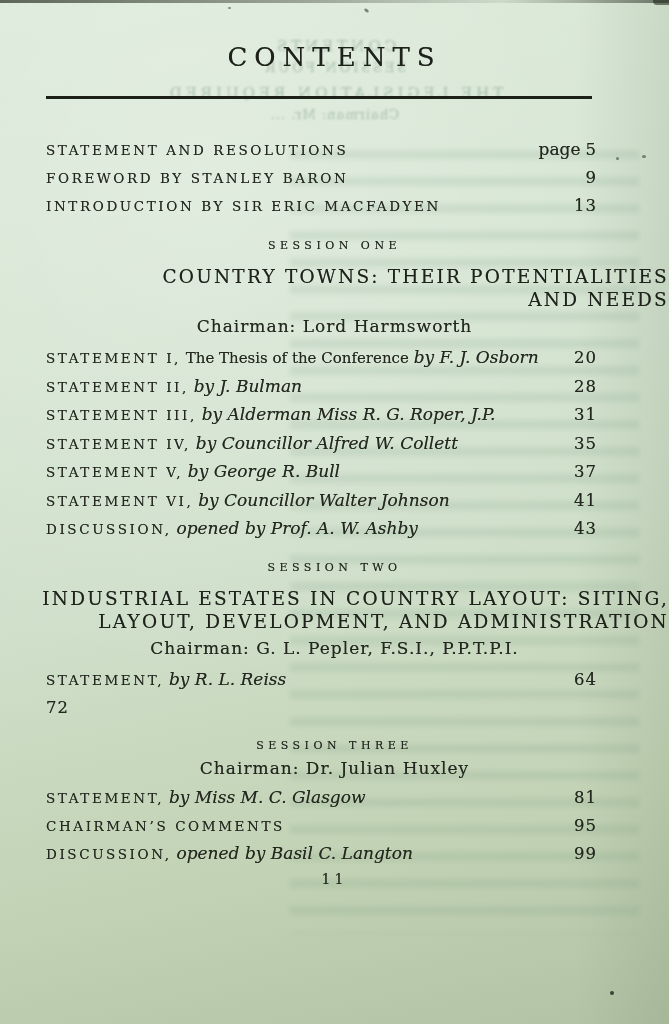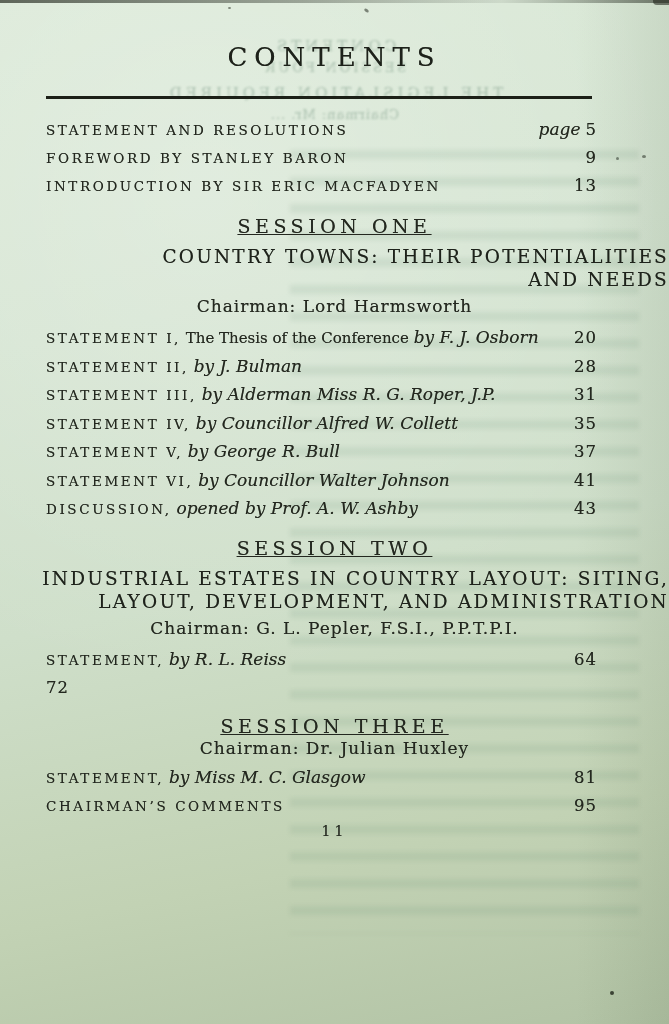--- a/index.html
+++ b/index.html
@@ -43,25 +43,25 @@
   .page-title{margin:0;padding-top:42px;text-align:center;
     font-size:26px;font-weight:normal;letter-spacing:7px;color:#1d211a;}
   .rule{margin:24px 77px 0 46px;height:3px;border:none;background:#1c2017;}
 
   .col{margin:0 72px 0 46px;}
   .row{display:flex;justify-content:space-between;align-items:baseline;line-height:28px;}
   .sc{font-size:13.5px;letter-spacing:2.6px;}
   .rm{font-size:15px;}
   .it{font-size:17px;font-style:italic;}
   .pg{font-size:16.5px;letter-spacing:1px;white-space:nowrap;}
-  .pageword{font-style:italic;font-size:17px;letter-spacing:0;margin-right:5px;}
+  .pageword{font-size:17px;letter-spacing:0;margin-right:5px;}
 
-  .front-matter{margin-top:16px;}
+  .front-matter{margin-top:36px;}
 
-  .session-label{margin-top:16px;text-align:center;font-size:19px;letter-spacing:4.5px;line-height:20px;text-decoration:underline;}
+  .session-label{margin-top:16px;text-align:center;font-size:11px;letter-spacing:4.5px;line-height:20px;}
   .session-title{margin-top:9px;text-align:right;font-size:18.5px;letter-spacing:2.2px;line-height:23px;color:#1e221b;}
   .chairman{margin-top:4px;text-align:center;font-size:17px;letter-spacing:1px;line-height:22px;}
   .entries{margin-top:7px;}
   .entries .row{line-height:27.5px;}
 
   .session-two .session-label{margin-top:14px;}
   .session-three .session-label{margin-top:14px;}
   .session-three .session-title{margin-top:4px;line-height:22px;}
   .session-three .chairman{margin-top:2px;line-height:21px;text-align:center;}
   .session-three .entries{margin-top:5px;}
@@ -172,19 +172,23 @@
       <div class="chairman">Chairman: Dr. Julian Huxley</div>
       <div class="col entries">
         <div class="row">
           <span><span class="sc">STATEMENT,</span><span class="rm"> </span><span class="it">by Miss M. C. Glasgow</span></span>
           <span class="pg">81</span>
         </div>
         <div class="row">
           <span><span class="sc">CHAIRMAN’S COMMENTS</span><span class="rm"> </span><span class="it"></span></span>
           <span class="pg">95</span>
         </div>
+        <div class="row">
+          <span><span class="sc">DISCUSSION,</span><span class="rm"> </span><span class="it">opened by Basil C. Langton</span></span>
+          <span class="pg">99</span>
+        </div>
       </div>
     </section>
 
     <div class="folio">11</div>
 
   </div>
 </div>
 
 </body></html>

